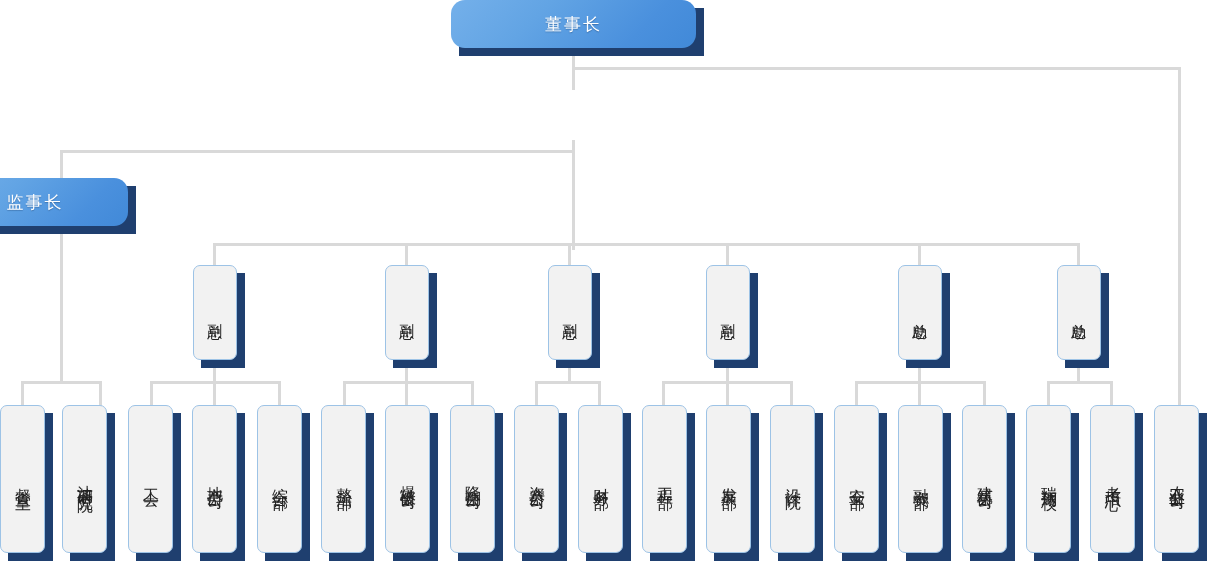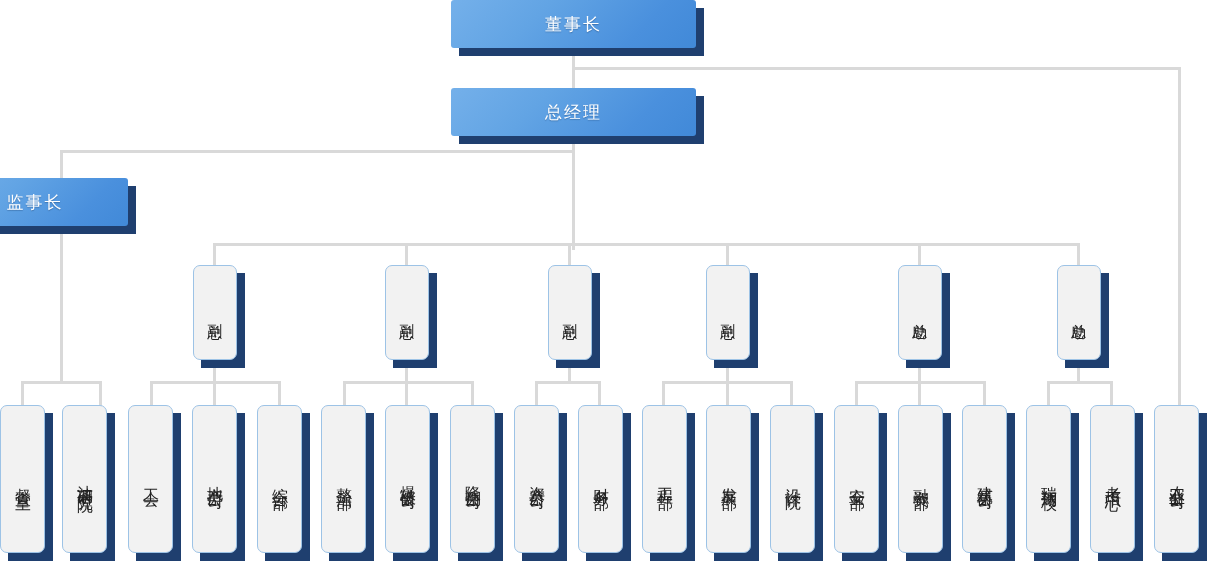--- a/index.html
+++ b/index.html
@@ -51,21 +51,21 @@
     z-index: 2;
     display: flex;
     align-items: center;
     justify-content: center;
     box-sizing: border-box;
   }
 
   
   .node.primary .face {
     background: linear-gradient(135deg, #74b0ea 0%, #62a4e4 35%, #4a90dd 75%, #4189d8 100%);
-    border-radius: 3px;
+    border-radius: 14px;
     color: #ffffff;
     font-size: 17px;
     letter-spacing: 2px;
   }
   .node.primary .face .label {
     text-shadow: 0 1px 1px rgba(20,50,90,.35);
   }
 
   
   .node.secondary .face {
@@ -161,26 +161,20 @@
   <div class="line v" style="left:1047px; top:381px; height:26px;"></div>
   <div class="line v" style="left:1110px; top:381px; height:26px;"></div>
 
   <div class="node primary" style="left:451px; top:0px; width:245px; height:48px;">
     <div class="shadow"></div>
     <div class="face">
       <span class="label">董事长</span>
     </div>
   </div>
 
-  <div class="node primary" style="left:451px; top:88px; width:245px; height:48px;">
-    <div class="shadow"></div>
-    <div class="face">
-      <span class="label">总经理</span>
-    </div>
-  </div>
 
   <div class="node primary" style="left:-58px; top:178px; width:186px; height:48px;">
     <div class="shadow"></div>
     <div class="face">
       <span class="label">监事长</span>
     </div>
   </div>
 
   <div class="node secondary" style="left:193px; top:265px; width:44px; height:95px;">
     <div class="shadow"></div>

